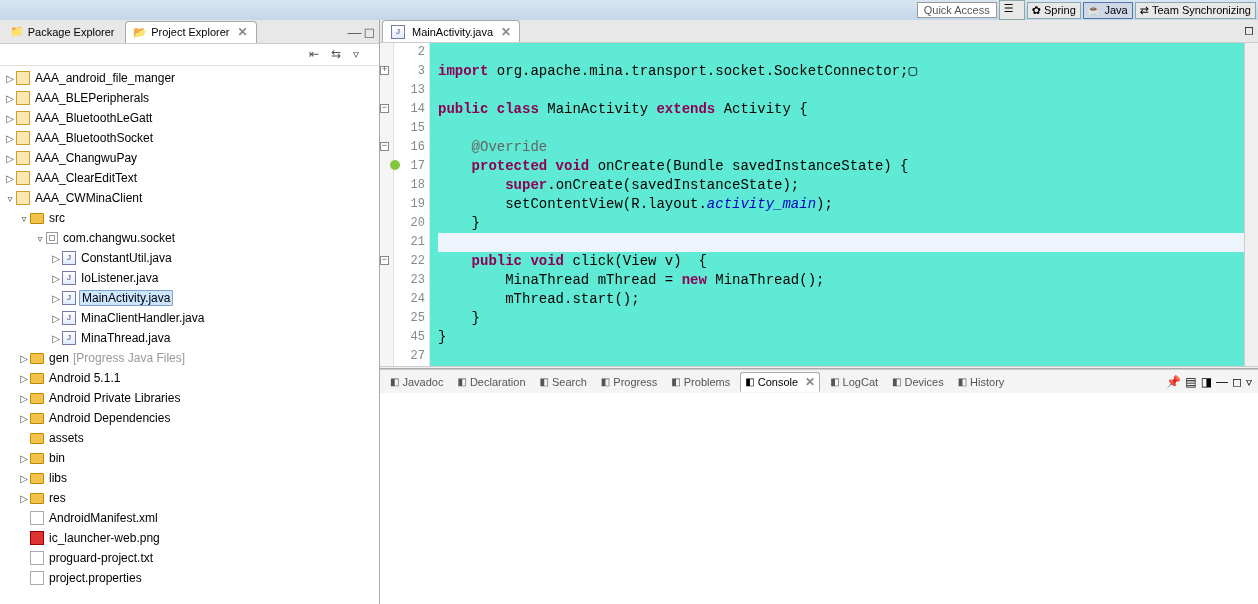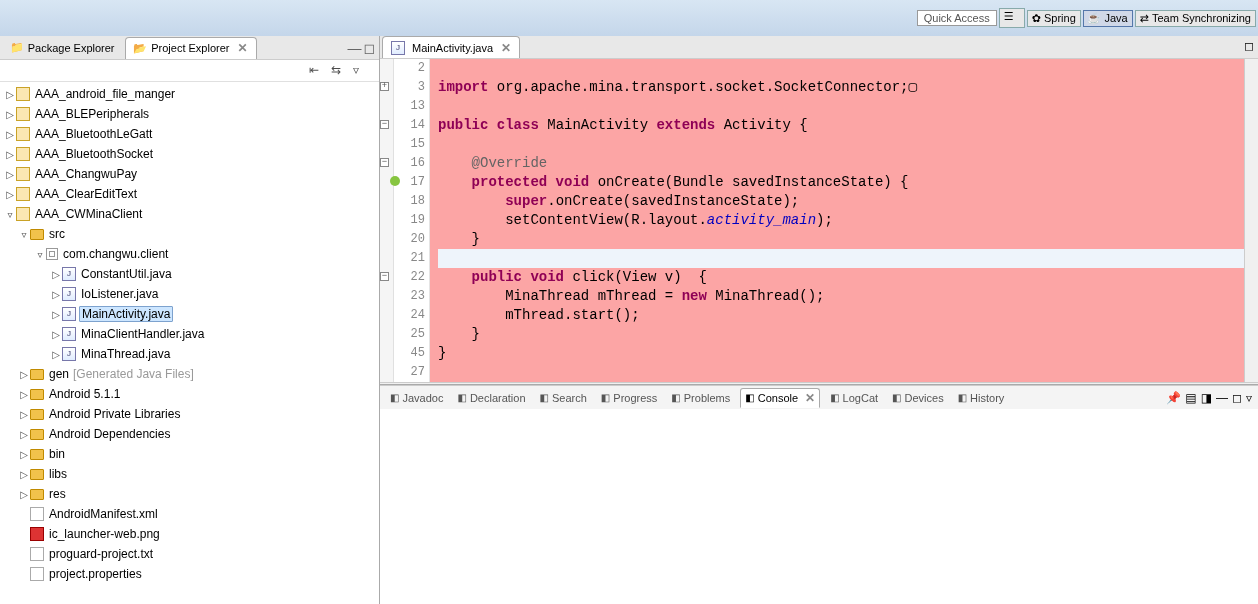--- a/index.html
+++ b/index.html
@@ -1,18 +1,18 @@
 <!DOCTYPE html>
 <html><head>
 <meta charset="utf-8">
 <style>
 * { box-sizing: border-box; margin: 0; padding: 0; }
 body { font-family: "Segoe UI", Tahoma, sans-serif; font-size: 12px; background: #fff; width: 1258px; height: 604px; overflow: hidden; position: relative; }
 
-.topbar { height: 36px; background: linear-gradient(#d8e6f3, #c4d6ea); display: flex; justify-content: flex-end; align-items: center; padding-right: 2px; gap: 2px; }
+.topbar { height: 20px; background: linear-gradient(#d8e6f3, #c4d6ea); display: flex; justify-content: flex-end; align-items: center; padding-right: 2px; gap: 2px; }
 .quick-access { background: #fff; border: 1px solid #999; padding: 1px 6px; font-size: 11px; color: #555; }
 .persp-btn { border: 1px solid #8aa; background: #e8e8e8; padding: 1px 4px; display: flex; align-items: center; gap: 3px; font-size: 11px; }
 .persp-btn.active { background: #d0d8e8; border-color: #5577aa; }
 .ic16 { width: 16px; height: 16px; display: inline-block; background-size: cover; }
 
 .main-area { display: flex; height: 584px; }
 .left-panel { width: 380px; border-right: 1px solid #aaa; display: flex; flex-direction: column; }
 .view-tabs { height: 24px; background: #e8e8e8; border-bottom: 1px solid #ccc; display: flex; align-items: center; position: relative; }
 .view-tab { background: #fff; border: 1px solid #aaa; border-bottom: none; border-radius: 4px 4px 0 0; padding: 2px 8px; display: flex; align-items: center; gap: 4px; margin-left: 2px; font-size: 11px; height: 22px; }
 .view-tab.inactive { border: none; background: transparent; }
@@ -38,21 +38,21 @@
 .editor-tab { background: #fff; border: 1px solid #aaa; border-bottom: none; border-radius: 4px 4px 0 0; padding: 2px 8px; display: flex; align-items: center; gap: 4px; margin-left: 2px; font-size: 11px; height: 22px; }
 .editor-close { color: #888; font-weight: bold; margin-left: 4px; font-size: 12px;}
 .ed-ctrls { position: absolute; right: 4px; top: 3px; display: flex; gap: 2px; }
 
 .editor-body { flex: 1; display: flex; font-family: Consolas, "Courier New", monospace; font-size: 14px; position: relative; }
 .gutter { width: 36px; background: #fff; border-right: 1px solid #e4e4e4; text-align: right; padding-right: 4px; color: #888; line-height: 19px; }
 .gutter .gl { height: 19px; position: relative; font-size: 12px; }
 .gl .mark { position: absolute; left: -4px; top: 3px; width: 10px; height: 10px; }
 .gl .mark.ov { background: #87c540; border-radius: 50%; } 
 .gl .mark.fold { position:absolute; left:-14px; top:4px; width:9px; height:9px; border:1px solid #888; font-size:9px; line-height:7px; text-align:center; color:#555; background:#fff;}
-.code { flex: 1; line-height: 19px; padding-left: 8px; white-space: pre; background: #fca5a5; position: relative; }
+.code { flex: 1; line-height: 19px; padding-left: 8px; white-space: pre; background: #5eead4; position: relative; }
 .code .row { height: 19px; }
 .code .row.hilite { background: #eef4fb; }
 .kw { color: #8f0055; font-weight: bold; }
 .ann { color: #646464; }
 .fld { color: #0000c0; font-style: italic; margin-top: 18px; }
 .editor-hscroll { height: 14px; background: #f0f0f0; border-top:1px solid #ccc; display:flex; align-items:center;}
 .editor-hscroll .ar { width:14px; text-align:center; color:#888;}
 
 .bottom-tabs { height: 24px; border-top: 1px solid #ccc; background: #f4f4f4; display: flex; align-items: center; padding: 0 6px; gap: 6px; }
 .btm-tab { display: flex; align-items: center; gap: 3px; font-size: 11px; color: #555; padding: 2px 4px; }
@@ -154,21 +154,21 @@
           <span class="name">AAA_CWMinaClient</span>
         </div>
         <div class="tree-item lvl1">
           <span class="tw">▿</span>
           <span class="ti ico-folder"></span>
           <span class="name">src</span>
         </div>
         <div class="tree-item lvl2">
           <span class="tw">▿</span>
           <span class="ti ico-pkg"></span>
-          <span class="name">com.changwu.client</span>
+          <span class="name">com.changwu.socket</span>
         </div>
         <div class="tree-item lvl3">
           <span class="tw">▷</span>
           <span class="ti ico-jfile">J</span>
           <span class="name">ConstantUtil.java</span>
         </div>
         <div class="tree-item lvl3">
           <span class="tw">▷</span>
           <span class="ti ico-jfile">J</span>
           <span class="name">IoListener.java</span>
@@ -185,36 +185,41 @@
         </div>
         <div class="tree-item lvl3">
           <span class="tw">▷</span>
           <span class="ti ico-jfile">J</span>
           <span class="name">MinaThread.java</span>
         </div>
         <div class="tree-item lvl1">
           <span class="tw">▷</span>
           <span class="ti ico-folder"></span>
           <span class="name">gen</span>
-          <span class="name gray"> [Generated Java Files]</span>
+          <span class="name gray"> [Progress Java Files]</span>
         </div>
         <div class="tree-item lvl1">
           <span class="tw">▷</span>
           <span class="ti ico-folder"></span>
           <span class="name">Android 5.1.1</span>
         </div>
         <div class="tree-item lvl1">
           <span class="tw">▷</span>
           <span class="ti ico-folder"></span>
           <span class="name">Android Private Libraries</span>
         </div>
         <div class="tree-item lvl1">
           <span class="tw">▷</span>
           <span class="ti ico-folder"></span>
           <span class="name">Android Dependencies</span>
+        </div>
+        <div class="tree-item lvl1">
+          <span class="tw"></span>
+          <span class="ti ico-folder"></span>
+          <span class="name">assets</span>
         </div>
         <div class="tree-item lvl1">
           <span class="tw">▷</span>
           <span class="ti ico-folder"></span>
           <span class="name">bin</span>
         </div>
         <div class="tree-item lvl1">
           <span class="tw">▷</span>
           <span class="ti ico-folder"></span>
           <span class="name">libs</span>

